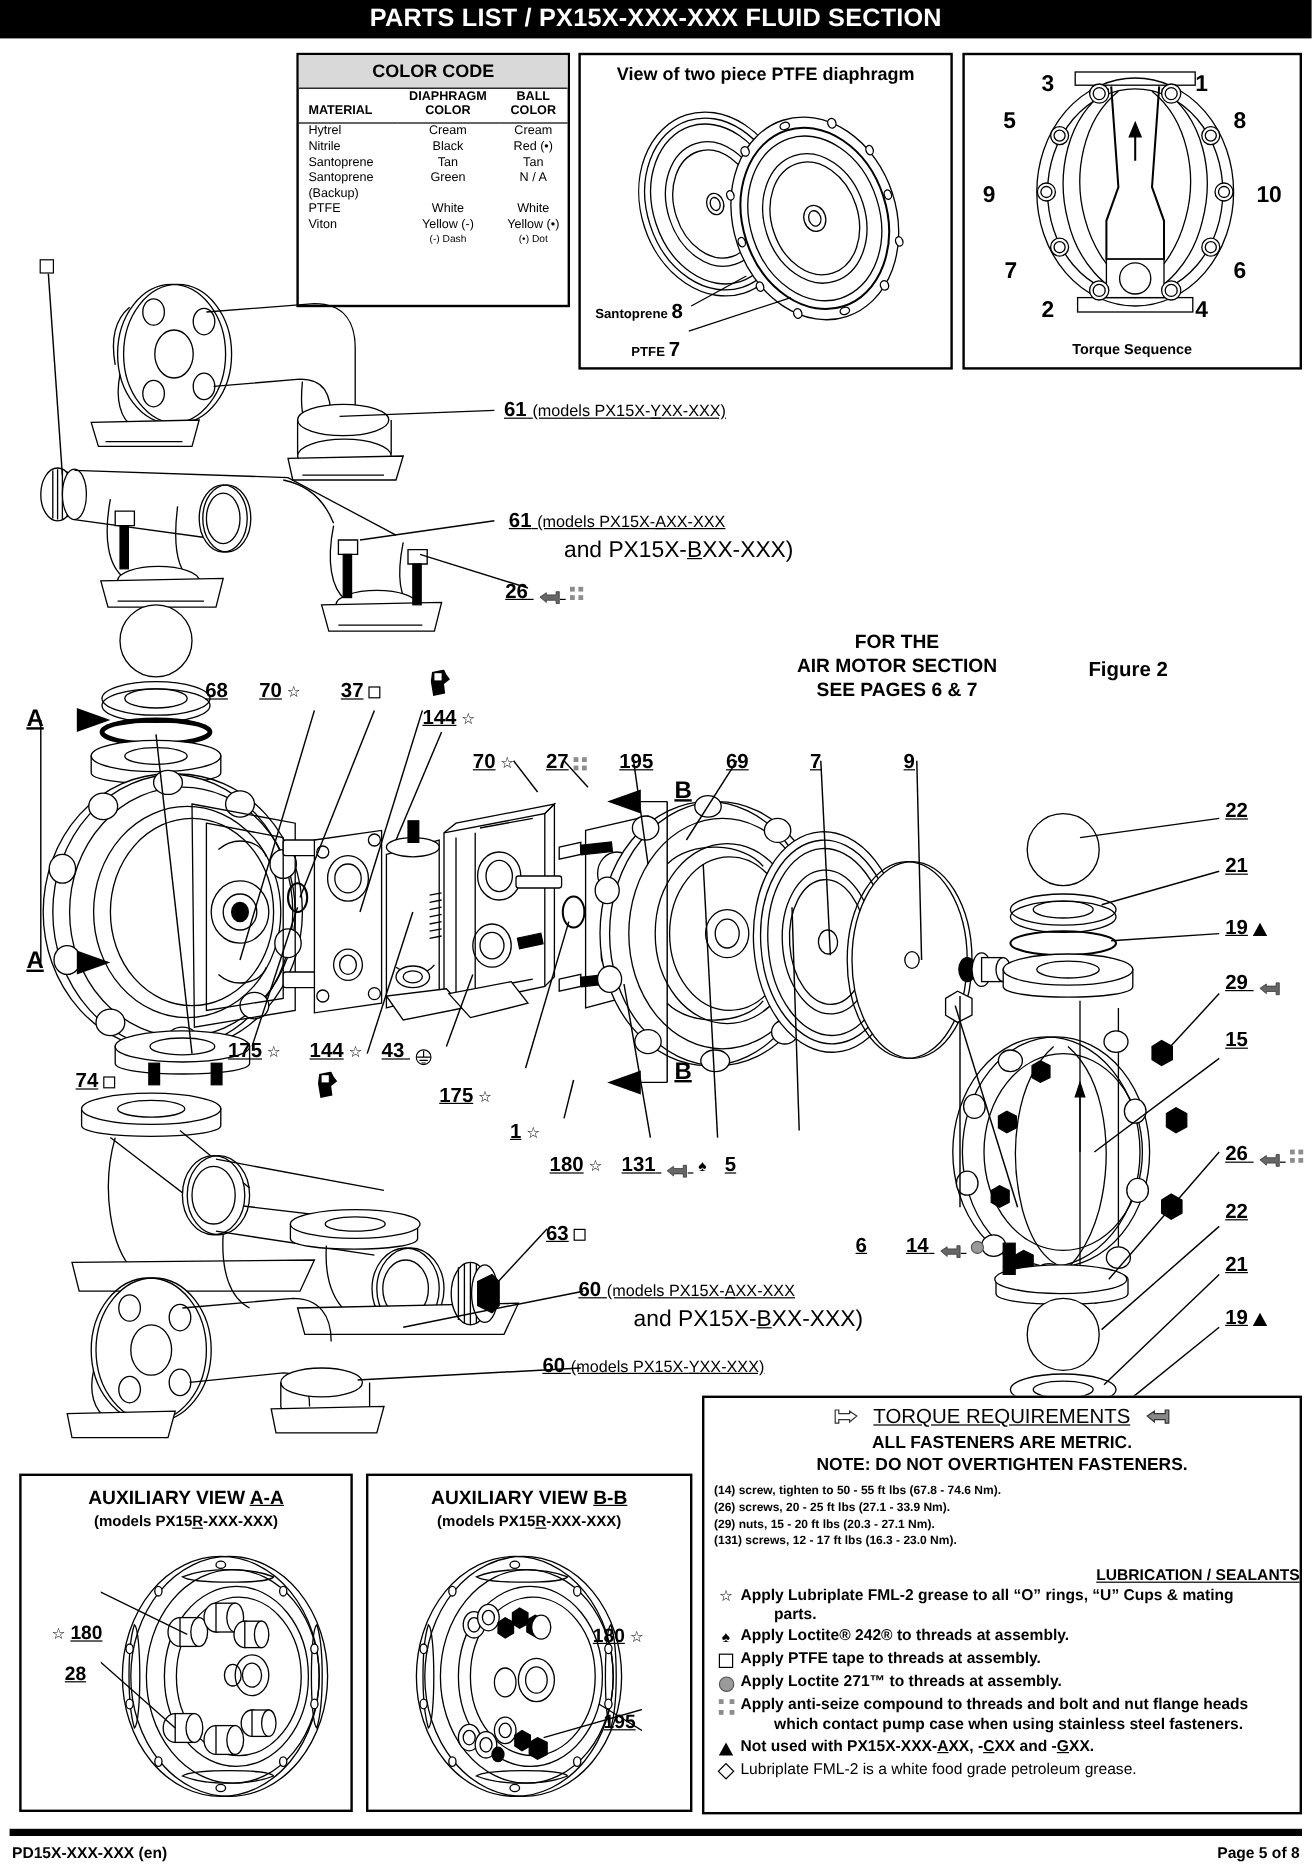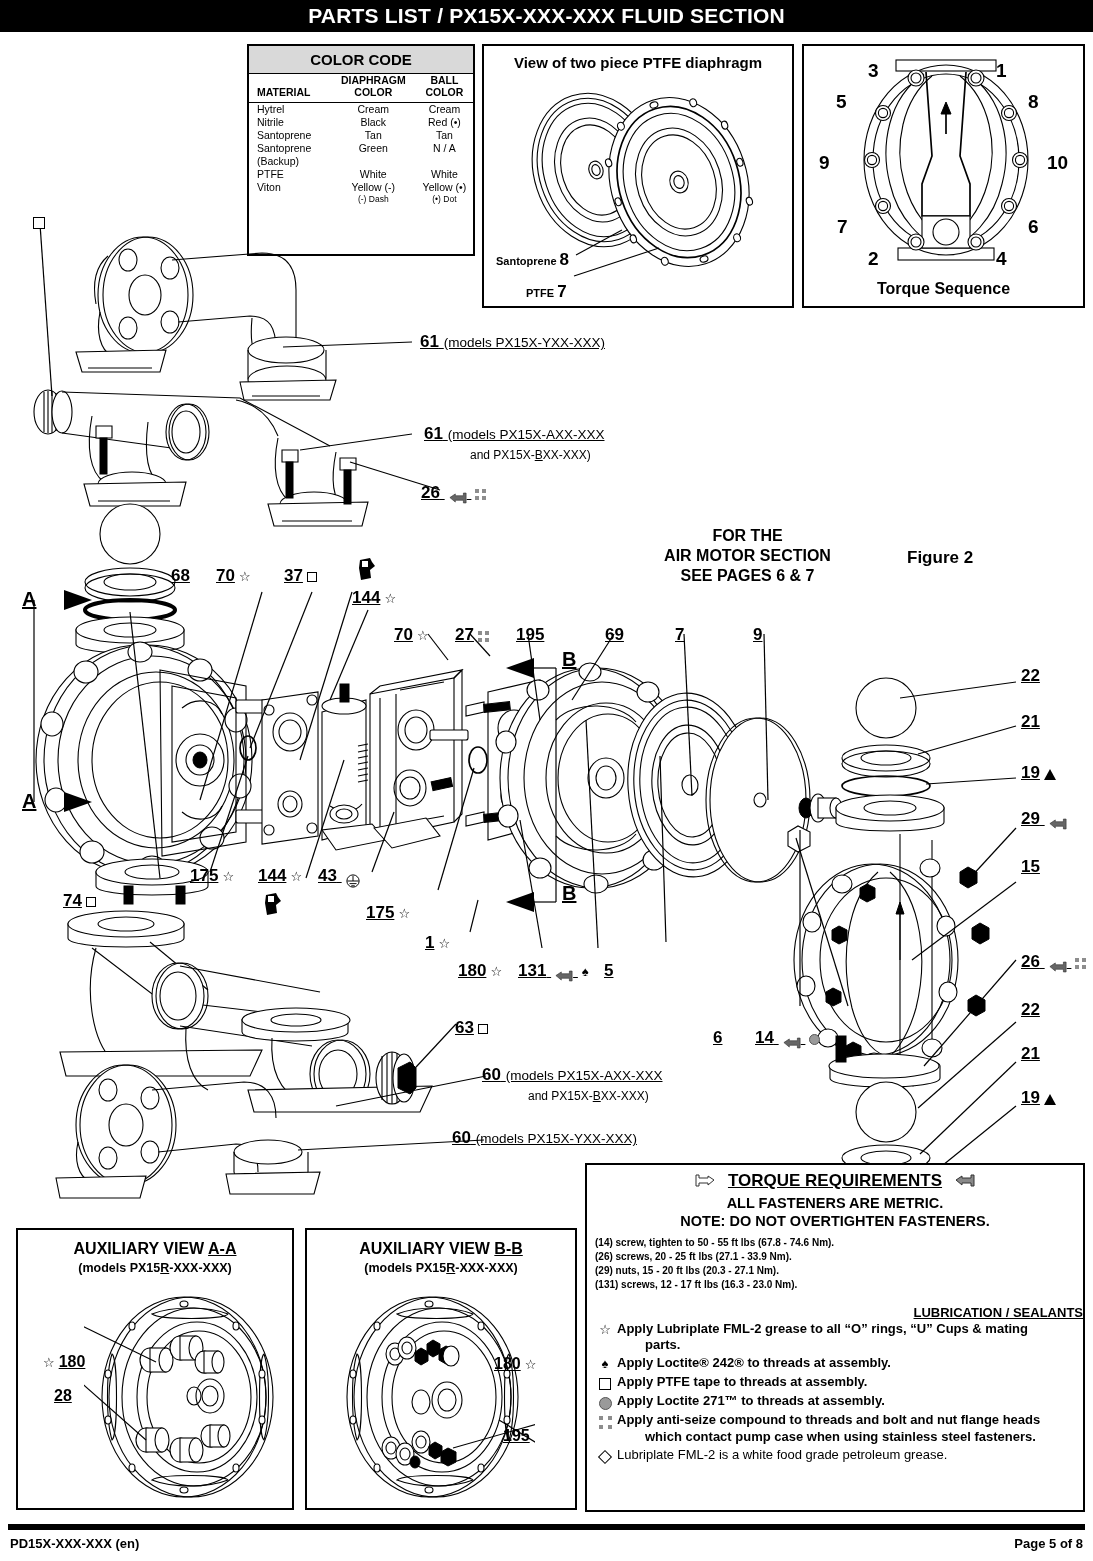--- a/index.html
+++ b/index.html
@@ -47,29 +47,29 @@
   
   #ptfe-view { left:482px; top:44px; width:312px; height:264px; }
   #ptfe-view .cap { text-align:center; font-weight:bold; font-size:15px; margin-top:8px; }
   .lbl-santoprene { position:absolute; left:12px; top:204px; font-size:11px; font-weight:bold; }
   .lbl-santoprene b { font-size:17px; }
   .lbl-ptfe { position:absolute; left:42px; top:236px; font-size:11px; font-weight:bold; }
   .lbl-ptfe b { font-size:17px; }
 
   
   #torque-seq { left:802px; top:44px; width:283px; height:264px; }
-  #torque-seq .cap { position:absolute; left:0; right:0; bottom:8px; text-align:center; font-weight:bold; font-size:16px; }
+  #torque-seq .cap { position:absolute; left:0; right:0; bottom:8px; text-align:center; font-weight:bold; font-size:12px; }
   .tq-num { position:absolute; font-weight:bold; font-size:19px; }
 
   
   .co { position:absolute; font-weight:bold; font-size:17px; white-space:nowrap;text-decoration:underline; }
   .co.sm { font-size:16px; }
   .co .paren { font-weight:normal; font-size:13.5px; }
   .co .paren u { text-decoration:underline; }
-  .co2 { position:absolute; font-weight:normal; font-size:12px; white-space:nowrap; }
+  .co2 { position:absolute; font-weight:normal; font-size:19px; white-space:nowrap; }
 
   
   .sym { display:inline-block; vertical-align:middle; margin-left:4px; }
   .sym-star { font-size:13px; font-weight:normal; line-height:1; }
   .sym-sq { width:10px; height:10px; border:1.4px solid #000; background:#fff; position:relative; top:0px; }
   .sym-tri { width:0;height:0;border-left:6px solid transparent;border-right:6px solid transparent;border-bottom:11px solid #000; position:relative; top:1px;}
   .sym-spade { font-size:13px; line-height:1; }
   .sym-circ { width:11px;height:11px;border-radius:50%;background:#9a9a9a;border:1px solid #555; position:relative; top:1px;}
   .sym-grid { width:11px;height:11px; position:relative; top:1px; }
   .sym-grid i { position:absolute; width:4px;height:4px;background:#8d8d8d; }
@@ -91,21 +91,21 @@
   
   #aux-a { left:16px; top:1228px; width:278px; height:282px; }
   #aux-b { left:305px; top:1228px; width:272px; height:282px; }
   .aux-title { text-align:center; font-weight:bold; font-size:16px; margin-top:10px; }
   .aux-title u { text-decoration:underline; }
   .aux-sub { text-align:center; font-weight:bold; font-size:12.5px; margin-top:3px; }
   .aux-sub u { text-decoration:underline; }
 
   
   #torque-req { left:585px; top:1163px; width:500px; height:349px; }
-  .tr-h1 { text-align:center; font-weight:bold; font-size:17px; margin-top:6px; }
+  .tr-h1 { text-align:center; font-weight:normal; font-size:17px; margin-top:6px; }
   .tr-h1 u { text-decoration:underline; }
   .tr-h2 { text-align:center; font-weight:bold; font-size:14.5px; line-height:1.25; margin-top:2px; }
   .tr-line { font-weight:bold; font-size:10px; margin-left:8px; line-height:1.42; }
   .lub-h { text-align:right; font-weight:bold; font-size:13px; margin-top:12px; }
   .lub-h u { text-decoration:underline; }
   .lub-row { display:flex; align-items:flex-start; margin:1px 0 0 6px; font-size:13px; font-weight:bold; line-height:1.3; }
   .lub-row .g { width:24px; flex:0 0 24px; text-align:center; padding-top:1px; }
   .lub-row .t { flex:1; }
   .lub-row.light .t { font-weight:normal; }
   .lub-row .t u { text-decoration:underline; }
@@ -1046,20 +1046,24 @@
       <div class="g"><span class="sym sym-circ" style="margin:0;width:13px;height:13px;"></span></div>
       <div class="t">Apply Loctite 271™ to threads at assembly.</div>
     </div>
     <div class="lub-row">
       <div class="g"><span class="sym sym-grid" style="margin:0;width:13px;height:13px;"><i></i><i></i><i></i><i></i></span></div>
       <div class="t">
         <span>Apply anti-seize compound to threads and bolt and nut flange heads</span>
         <span class="indent">which contact pump case when using stainless steel fasteners.</span>
       </div>
     </div>
+    <div class="lub-row">
+      <div class="g"><span class="sym sym-tri" style="margin:0;"></span></div>
+      <div class="t">Not used with PX15X-XXX-<u>A</u>XX, -<u>C</u>XX and -<u>G</u>XX.</div>
+    </div>
     <div class="lub-row light">
       <div class="g"><span class="sym sym-diamond" style="margin:0;"></span></div>
       <div class="t">Lubriplate FML-2 is a white food grade petroleum grease.</div>
     </div>
   </div>
 
   <div class="footer-rule"></div>
   <div class="footer-left">PD15X-XXX-XXX (en)</div>
   <div class="footer-right">Page  5 of 8</div>
 

